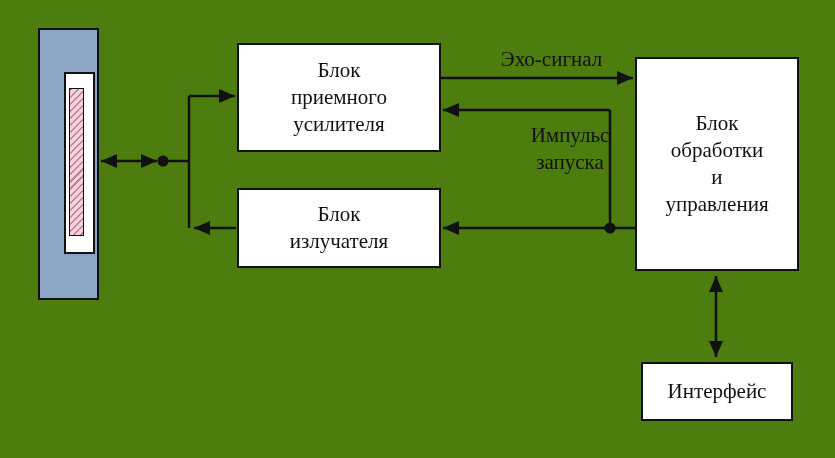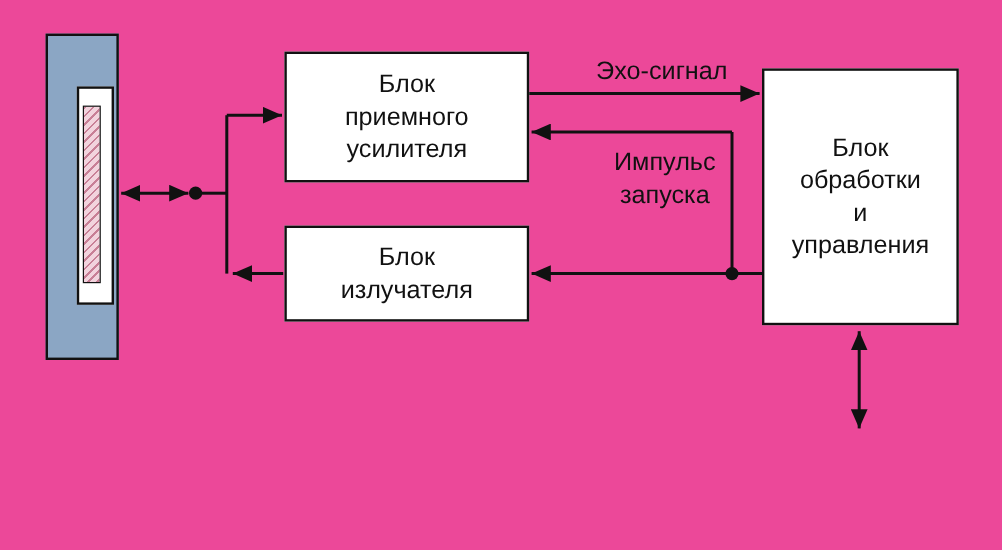--- a/index.html
+++ b/index.html
@@ -1,21 +1,21 @@
 <!DOCTYPE html>
 <html><head>
 <meta charset="utf-8">
 <style>
   html, body { margin: 0; padding: 0; }
   .stage {
     position: relative;
     width: 835px;
     height: 458px;
-    background: #ec4899;
-    font-family: Liberation Sans, sans-serif;
+    background: #4d7c0f;
+    font-family: Liberation Serif, serif;
     color: #111;
     overflow: hidden;
   }
   .wires {
     position: absolute;
     left: 0; top: 0;
   }
   .box {
     position: absolute;
     background: #ffffff;
@@ -34,21 +34,21 @@
   .box-interface { left: 641px; top: 362px; width: 148px; height: 55px;  }
   .wire-label {
     position: absolute;
     font-size: 21px;
     line-height: 27px;
     text-align: center;
     white-space: pre-line;
     padding-left: 24px;
   }
   .label-echo    { left: 440px; top: 46px;  width: 175px; }
-  .label-trigger { left: 460px; top: 122px; width: 140px; }
+  .label-trigger { left: 476px; top: 122px; width: 140px; }
   .transducer-body {
     position: absolute;
     left: 38px; top: 28px;
     width: 57px; height: 268px;
     background: #8ba6c4;
     border: 2px solid #111;
   }
   .transducer-window {
     position: absolute;
     left: 64px; top: 72px;
@@ -102,19 +102,20 @@
 усилителя</div>
 
   <div class="box box-emitter">Блок
 излучателя</div>
 
   <div class="box box-processor">Блок
 обработки
 и
 управления</div>
 
+  <div class="box box-interface">Интерфейс</div>
 
   <div class="wire-label label-echo">Эхо-сигнал</div>
 
   <div class="wire-label label-trigger">Импульс
 запуска</div>
 
 </div>
 
 </body></html>

